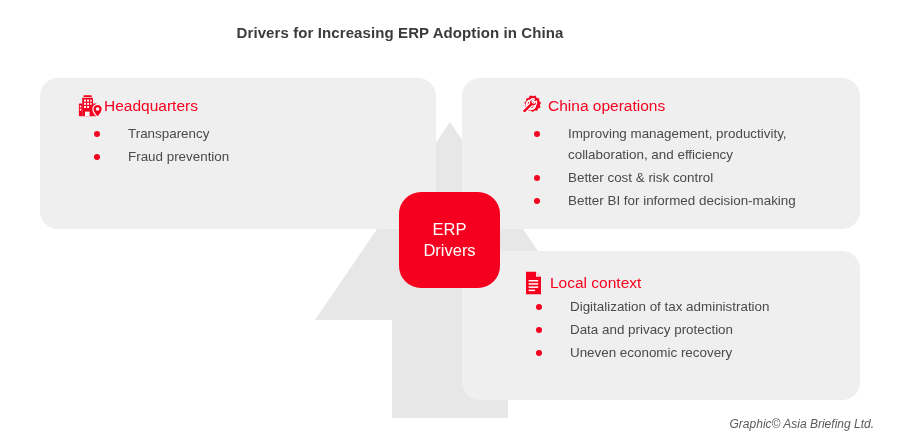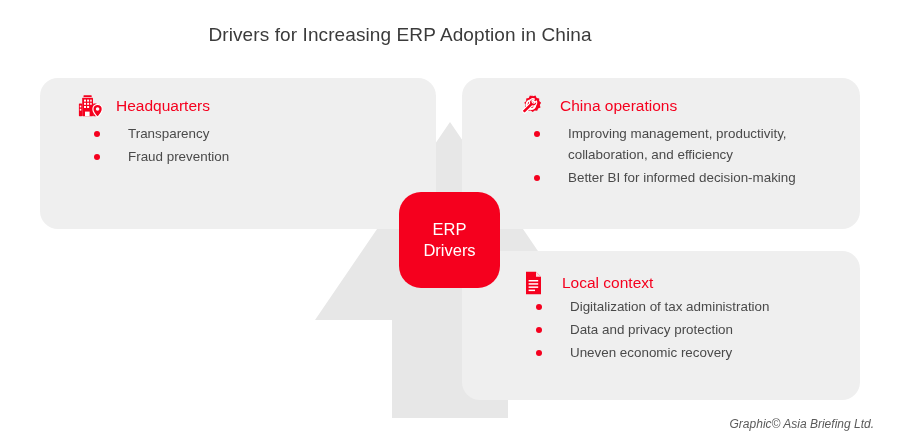--- a/index.html
+++ b/index.html
@@ -20,22 +20,22 @@
     height: 445px;
   }
 
   
   .page-title {
     position: absolute;
     top: 24px;
     left: 0;
     width: 800px;
     text-align: center;
-    font-size: 19px;
-    font-weight: normal;
+    font-size: 15px;
+    font-weight: bold;
     color: #3b3b3b;
     letter-spacing: 0.1px;
   }
 
   
   .watermark-layer {
     position: absolute;
     inset: 0;
     pointer-events: none;
     z-index: 1;
@@ -49,21 +49,20 @@
     z-index: 2;
   }
   .card-tl { left: 40px;  top: 78px;  width: 396px; height: 151px; }
   .card-tr { left: 462px; top: 78px;  width: 398px; height: 151px; }
   .card-bl { left: 40px;  top: 251px; width: 396px; height: 149px; }
   .card-br { left: 462px; top: 251px; width: 398px; height: 149px; }
 
   .card-head {
     display: flex;
     align-items: center;
-    gap: 12px;
     padding-left: 38px;
     padding-top: 14px;
     height: 42px;
   }
   .card-bl .card-head, .card-br .card-head { padding-top: 22px; }
   .card-tr .card-head { padding-left: 56px; }
   .card-br .card-head { padding-left: 58px; }
 
   .card-icon {
     width: 26px;
@@ -186,20 +185,21 @@
       <svg class="card-icon" viewBox="0 0 26 26" aria-hidden="true">
         <path d="M13 1.6l2.0 1.6 2.5-0.6 1.2 2.3 2.5 0.6 0 2.6 1.9 1.7-1.3 2.2 0.7 2.5-2.4 0.9-0.9 2.4-2.5-0.3-2.0 1.6-2.0-1.6-2.5 0.3-0.9-2.4-2.4-0.9 0.7-2.5-1.3-2.2 1.9-1.7 0-2.6 2.5-0.6 1.2-2.3 2.5 0.6z" fill="#f5001e"></path>
         <circle cx="13" cy="11.6" r="5.4" fill="#ffffff"></circle>
         <circle cx="13" cy="11.6" r="3.4" fill="#f5001e"></circle>
         <path d="M16.5 6.0a3.6 3.6 0 0 0-4.9 4.3L4.0 17.9l2.6 2.6 7.6-7.6a3.6 3.6 0 0 0 4.3-4.9l-2.2 2.2-1.9-0.5-0.5-1.9 2.6-1.8z" fill="#f5001e" stroke="#ffffff" stroke-width="1.1" stroke-linejoin="round"></path>
       </svg>
       <span class="card-title">China operations</span>
     </div>
     <ul class="bullets">
       <li>Improving management, productivity, collaboration, and efficiency</li>
+      <li>Better cost &amp; risk control</li>
       <li>Better BI for informed decision-making</li>
     </ul>
   </div>
 
 
   <div class="card card-br">
     <div class="card-head">
       <svg class="card-icon" viewBox="0 0 26 26" aria-hidden="true">
         <path d="M6.0 1.8h10.0l5.0 5.0v17.4H6.0z" fill="#f5001e"></path>
         <path d="M16.0 1.8l5.0 5.0h-5.0z" fill="#ffffff" opacity="0.85"></path>

